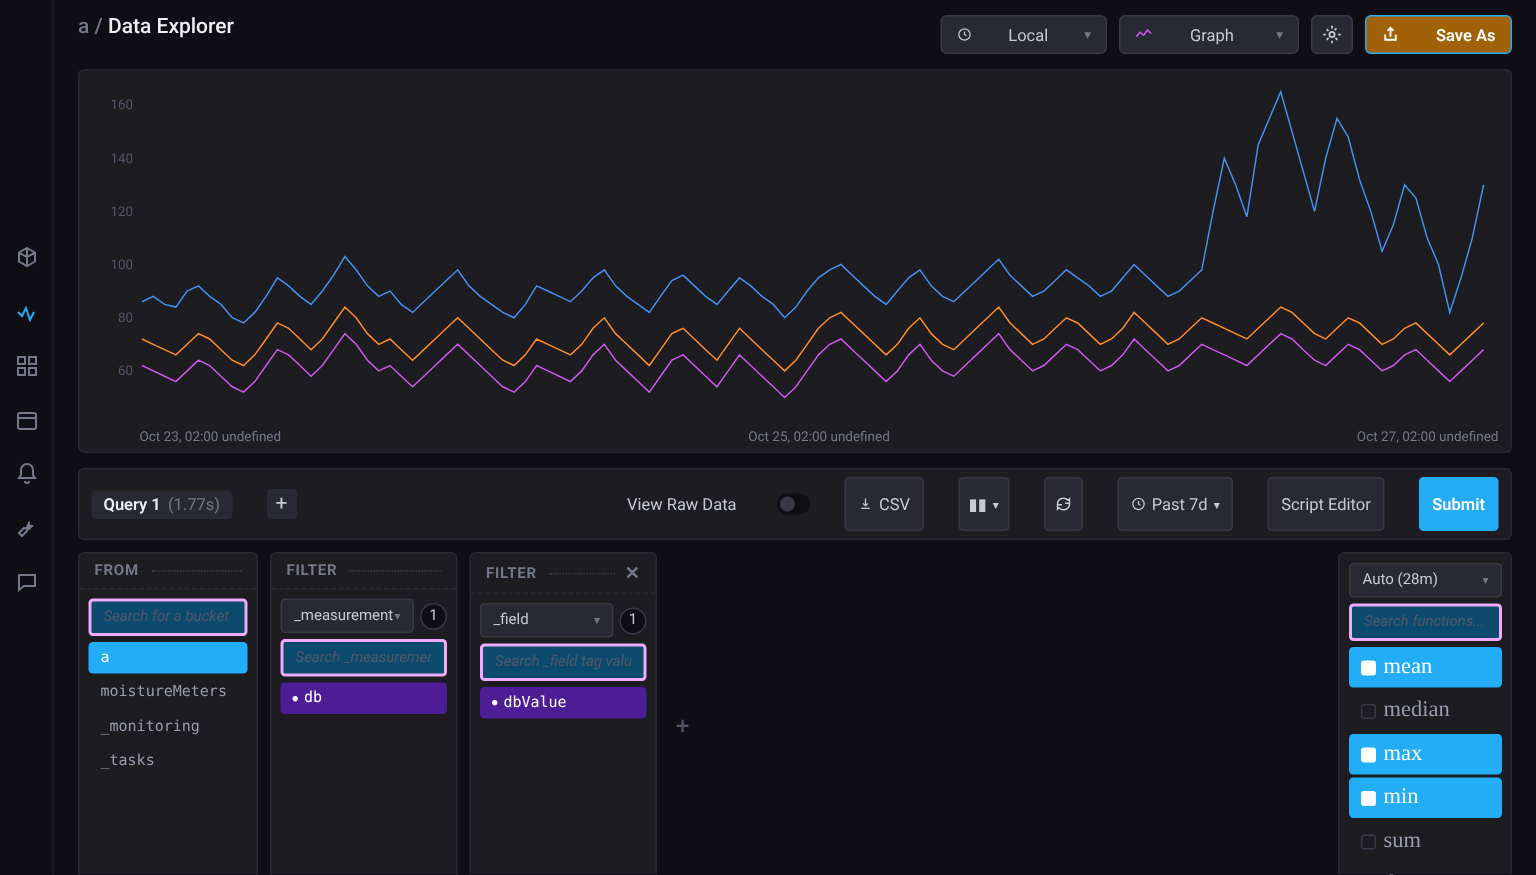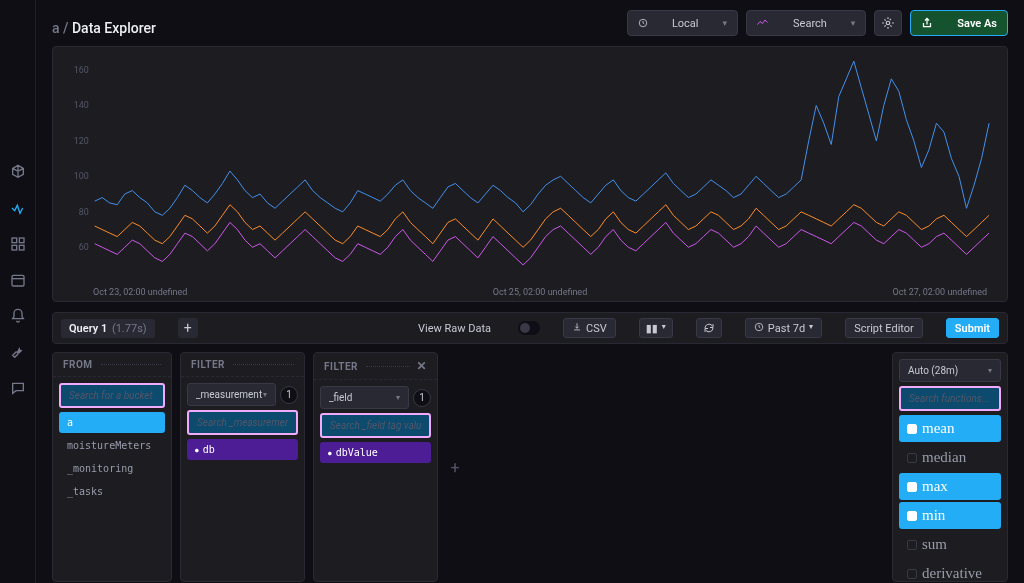--- a/index.html
+++ b/index.html
@@ -3,39 +3,39 @@
 <meta charset="utf-8">
 <style>
 *{margin:0;padding:0;box-sizing:border-box;font-family:-apple-system,BlinkMacSystemFont,"Segoe UI",Roboto,sans-serif}
 body{background:#0f0e15;color:#c6cad3;font-size:12px;overflow:hidden;width:1024px;height:583px}
 .app{display:flex;height:100%}
 .sidenav{width:36px;background:#0f0e15;display:flex;flex-direction:column;align-items:center;padding-top:160px;gap:12px;border-right:1px solid #202028}
 .sidenav-item{width:24px;height:24px;display:flex;align-items:center;justify-content:center;color:#757888;cursor:pointer;border-radius:3px}
 .sidenav-item.active{color:#22adf6}
 .sidenav-item svg{width:16px;height:16px}
 .main{flex:1;display:flex;flex-direction:column;overflow:hidden}
-.header{display:flex;align-items:flex-end;padding:10px 16px;gap:8px}
+.header{display:flex;align-items:flex-start;padding:10px 16px;gap:8px}
 .breadcrumb{flex:1;font-size:14px;color:#eeeff2;font-weight:500}
 .breadcrumb .dim{color:#757888}
 .hdr-btn{background:#292933;border:1px solid #383846;color:#c6cad3;padding:4px 10px;border-radius:4px;font-size:11px;display:flex;align-items:center;gap:24px;cursor:pointer;height:26px}
 .hdr-btn .caret{font-size:9px;color:#757888}
 .hdr-btn.icon-only{padding:4px 6px}
-.hdr-btn.primary{background:#14532d;border-color:#22adf6;color:#fff;font-weight:600}
+.hdr-btn.primary{background:#a16207;border-color:#22adf6;color:#fff;font-weight:600}
 .chart-wrap{margin:0 16px;background:#1c1c21;border:1px solid #292933;border-radius:4px;padding:8px 12px 18px;height:256px;position:relative}
 .chart-svg{width:100%;height:100%}
-.x-labels{position:absolute;bottom:4px;left:40px;right:20px;display:flex;justify-content:space-between;font-size:9px;color:#757888}
+.x-labels{position:absolute;bottom:4px;left:40px;right:8px;display:flex;justify-content:space-between;font-size:9px;color:#757888}
 .query-bar{margin:10px 16px 0;background:#1c1c21;border:1px solid #292933;border-radius:4px;display:flex;align-items:center;padding:5px 8px;gap:23px}
 .query-tab{background:#292933;padding:3px 8px;border-radius:3px;font-size:11px;font-weight:600;color:#eeeff2}
 .query-tab .time{color:#757888;font-weight:400;margin-left:2px}
 .add-tab{background:#292933;width:20px;height:20px;border-radius:3px;display:flex;align-items:center;justify-content:center;cursor:pointer;color:#c6cad3;font-size:14px}
 .spacer{flex:1}
 .bar-txt{font-size:11px;color:#c6cad3}
 .toggle-pill{background:#0f0e15;border-radius:10px;width:22px;height:14px;position:relative;display:inline-block;margin-left:4px}
 .toggle-pill::after{content:"";position:absolute;width:10px;height:10px;background:#383846;border-radius:50%;top:2px;left:2px}
-.bar-btn{background:#292933;border:1px solid #383846;color:#c6cad3;padding:3px 8px;border-radius:3px;font-size:11px;display:flex;gap:4px;cursor:pointer;height:20px}
+.bar-btn{background:#292933;border:1px solid #383846;color:#c6cad3;padding:3px 8px;border-radius:3px;font-size:11px;display:flex;align-items:center;gap:4px;cursor:pointer;height:36px}
 .bar-btn.primary{background:#22adf6;border-color:#22adf6;color:#fff;font-weight:600}
 .builder{margin:8px 16px 0;display:flex;gap:8px;height:230px}
 .panel{background:#1c1c21;border:1px solid #292933;border-radius:4px;display:flex;flex-direction:column;overflow:hidden}
 .panel-hdr{padding:6px 10px;font-size:10px;font-weight:700;letter-spacing:.5px;color:#757888;border-bottom:1px dashed #292933;display:flex;align-items:center}
 .panel-hdr .dots{flex:1;border-bottom:1px dotted #383846;margin-left:8px;height:1px}
 .panel-hdr .x{cursor:pointer;color:#757888;margin-left:6px;font-size:12px}
 .panel-body{padding:6px;flex:1;overflow:auto}
 .search-in{width:100%;background:#0c4a6e;border:2px solid #f0abfc;color:#c6cad3;padding:5px 8px;border-radius:3px;font-size:10px;margin-bottom:4px}
 .search-in::placeholder{color:#545667;font-style:italic}
 .sel-row{display:flex;gap:4px;margin-bottom:4px;align-items:center}
@@ -113,21 +113,21 @@
             <circle cx="12" cy="12" r="9"></circle>
             <path d="M12 7v5l3 2"></path>
           </svg>
         <span>Local</span>
           <span class="caret">▾</span>
       </div>
       <div class="hdr-btn" style="min-width:120px">
         <svg width="12" height="10" viewBox="0 0 24 14" fill="none" stroke="#ce58eb" stroke-width="2">
             <path d="M1 10l5-6 5 4 5-7 5 5"></path>
           </svg>
-        <span>Search</span>
+        <span>Graph</span>
           <span class="caret" style="margin-left:auto">▾</span>
       </div>
       <div class="hdr-btn icon-only">
         <svg width="14" height="14" viewBox="0 0 24 24" fill="none" stroke="currentColor" stroke-width="2">
             <circle cx="12" cy="12" r="3"></circle>
             <path d="M12 2v3m0 14v3m10-10h-3M5 12H2m15.07-7.07l-2.12 2.12M8.05 15.95l-2.12 2.12m12.14 0l-2.12-2.12M8.05 8.05L5.93 5.93"></path>
           </svg>
       </div>
       <div class="hdr-btn primary">
         <svg width="12" height="12" viewBox="0 0 24 24" fill="none" stroke="currentColor" stroke-width="2.5">

